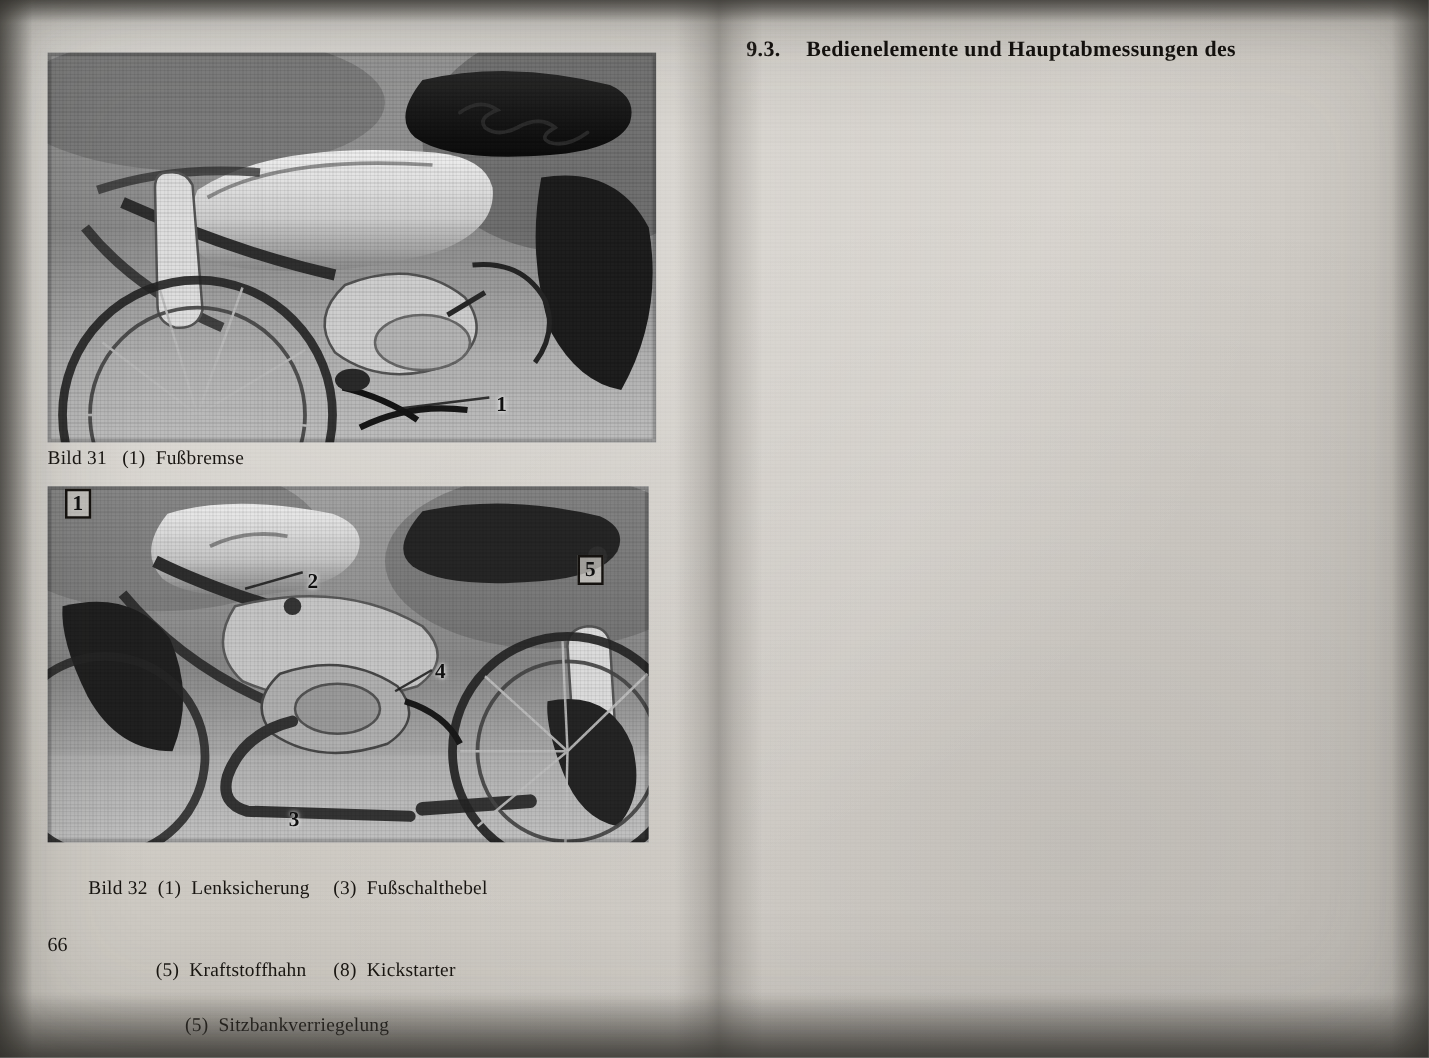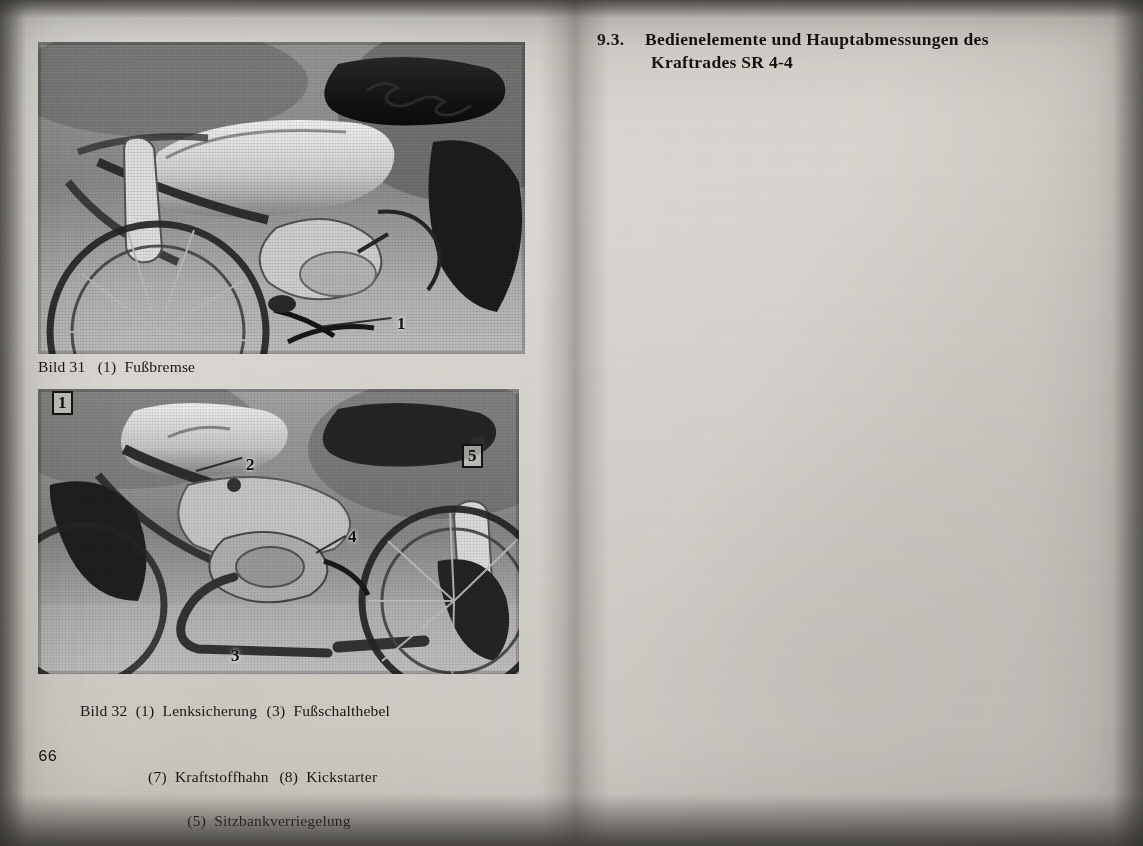--- a/index.html
+++ b/index.html
@@ -103,30 +103,29 @@
   .caption {
     position: absolute;
     color: #191612;
     font-size: 15.5px;
     line-height: 1.42;
     letter-spacing: .2px;
     font-family: Liberation Serif, serif;
   }
   .caption .row { white-space: pre; }
   .cap31 { left: 38px; top: 356px; }
-  .cap32 { left: 38px; top: 678px; text-align: center; }
+  .cap32 { left: 38px; top: 678px; }
   .cap32 .indent1 { padding-left: 54px; }
   .cap32 .indent2 { padding-left: 110px; }
   .page-number {
     position: absolute;
     left: 38px;
     top: 748px;
     color: #191612;
     font-size: 16px;
-    font-family: Liberation Mono, monospace;
   }
 
   
   .photo {
     position: absolute;
     overflow: hidden;
     background: #b9b5ae;
     filter: grayscale(1) contrast(1.04);
   }
   .photo .halftone {
@@ -319,35 +318,34 @@
     <div class="callout" style="left:231px; top:646px;">3</div>
     <div class="callout" style="left:348px; top:527px;">4</div>
     <div class="leader" style="left:316px; top:552px; width:34px; transform:rotate(-30deg);"></div>
     <div class="callout boxed" style="left:462px; top:444px;">5</div>
 
     <div class="caption cap32">
       <div class="row">
         <span style="display:inline-block;width:196px;">Bild 32  (1)  Lenksicherung</span><span>(3)  Fußschalthebel</span>
       </div>
       <div class="row indent1">
-        <span style="display:inline-block;width:142px;">(7)  Kraftstoffhahn</span><span>(8)  Kickstarter</span>
+        <span style="display:inline-block;width:142px;">(5)  Kraftstoffhahn</span><span>(8)  Kickstarter</span>
       </div>
       <div class="row indent2">(5)  Sitzbankverriegelung</div>
     </div>
 
     <div class="page-number">66</div>
   </div>
 
   <div class="page-right">
 
     <div class="section-head">
       <span class="num">9.3.</span>
       <span class="ttl">
         <span>Bedienelemente und Hauptabmessungen des</span>
-        <span class="l2">Kraftrades SR 4-4</span>
       </span>
     </div>
 
   </div>
 
   <div class="grain"></div>
   <div class="gutter"></div>
   <div class="edge-top"></div>
   <div class="edge-bottom"></div>
   <div class="edge-left"></div>

